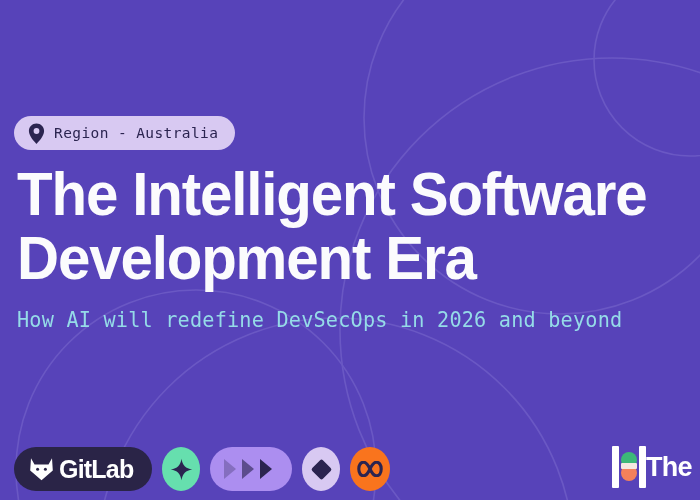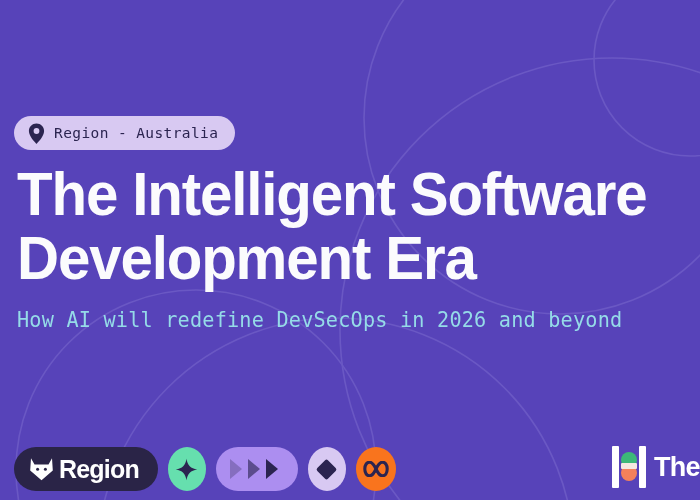--- a/index.html
+++ b/index.html
@@ -146,21 +146,20 @@
   }
   #logo-infinity svg { width: 26px; height: 16px; display: block; }
 
   
   #partner-lockup {
     position: absolute;
     left: 612px;
     top: 446px;
     display: flex;
     align-items: center;
-    gap: 8px;
   }
   #partner-mark {
     position: relative;
     width: 34px;
     height: 42px;
     flex: none;
   }
   #partner-mark .bar {
     position: absolute;
     top: 0;
@@ -229,21 +228,21 @@
   <p id="subtitle">How AI will redefine DevSecOps in 2026 and beyond</p>
 
   <div id="logo-row">
 
     <div class="logo-chip" id="logo-gitlab">
       <svg class="tanuki" viewBox="0 0 25 24" xmlns="http://www.w3.org/2000/svg">
         <path d="M12.5 23.3 L1.2 13.6 L2.0 1.2 L5.5 7.6 L12.5 7.6 L19.5 7.6 L23.0 1.2 L23.8 13.6 Z" fill="#ffffff"></path>
         <circle cx="8.6" cy="12.2" r="1.5" fill="#2a2447"></circle>
         <circle cx="16.4" cy="12.2" r="1.5" fill="#2a2447"></circle>
       </svg>
-      <span class="wordmark">Region</span>
+      <span class="wordmark">GitLab</span>
     </div>
 
     <div class="logo-chip" id="logo-sparkle">
       <svg viewBox="0 0 24 24" xmlns="http://www.w3.org/2000/svg">
         <path d="M12 0.8 C13.0 7.6 16.4 11.0 23.2 12 C16.4 13.0 13.0 16.4 12 23.2 C11.0 16.4 7.6 13.0 0.8 12 C7.6 11.0 11.0 7.6 12 0.8 Z" fill="#2b2450"></path>
       </svg>
     </div>
 
     <div class="logo-chip" id="logo-chevrons">
       <svg viewBox="0 0 56 22" xmlns="http://www.w3.org/2000/svg">

